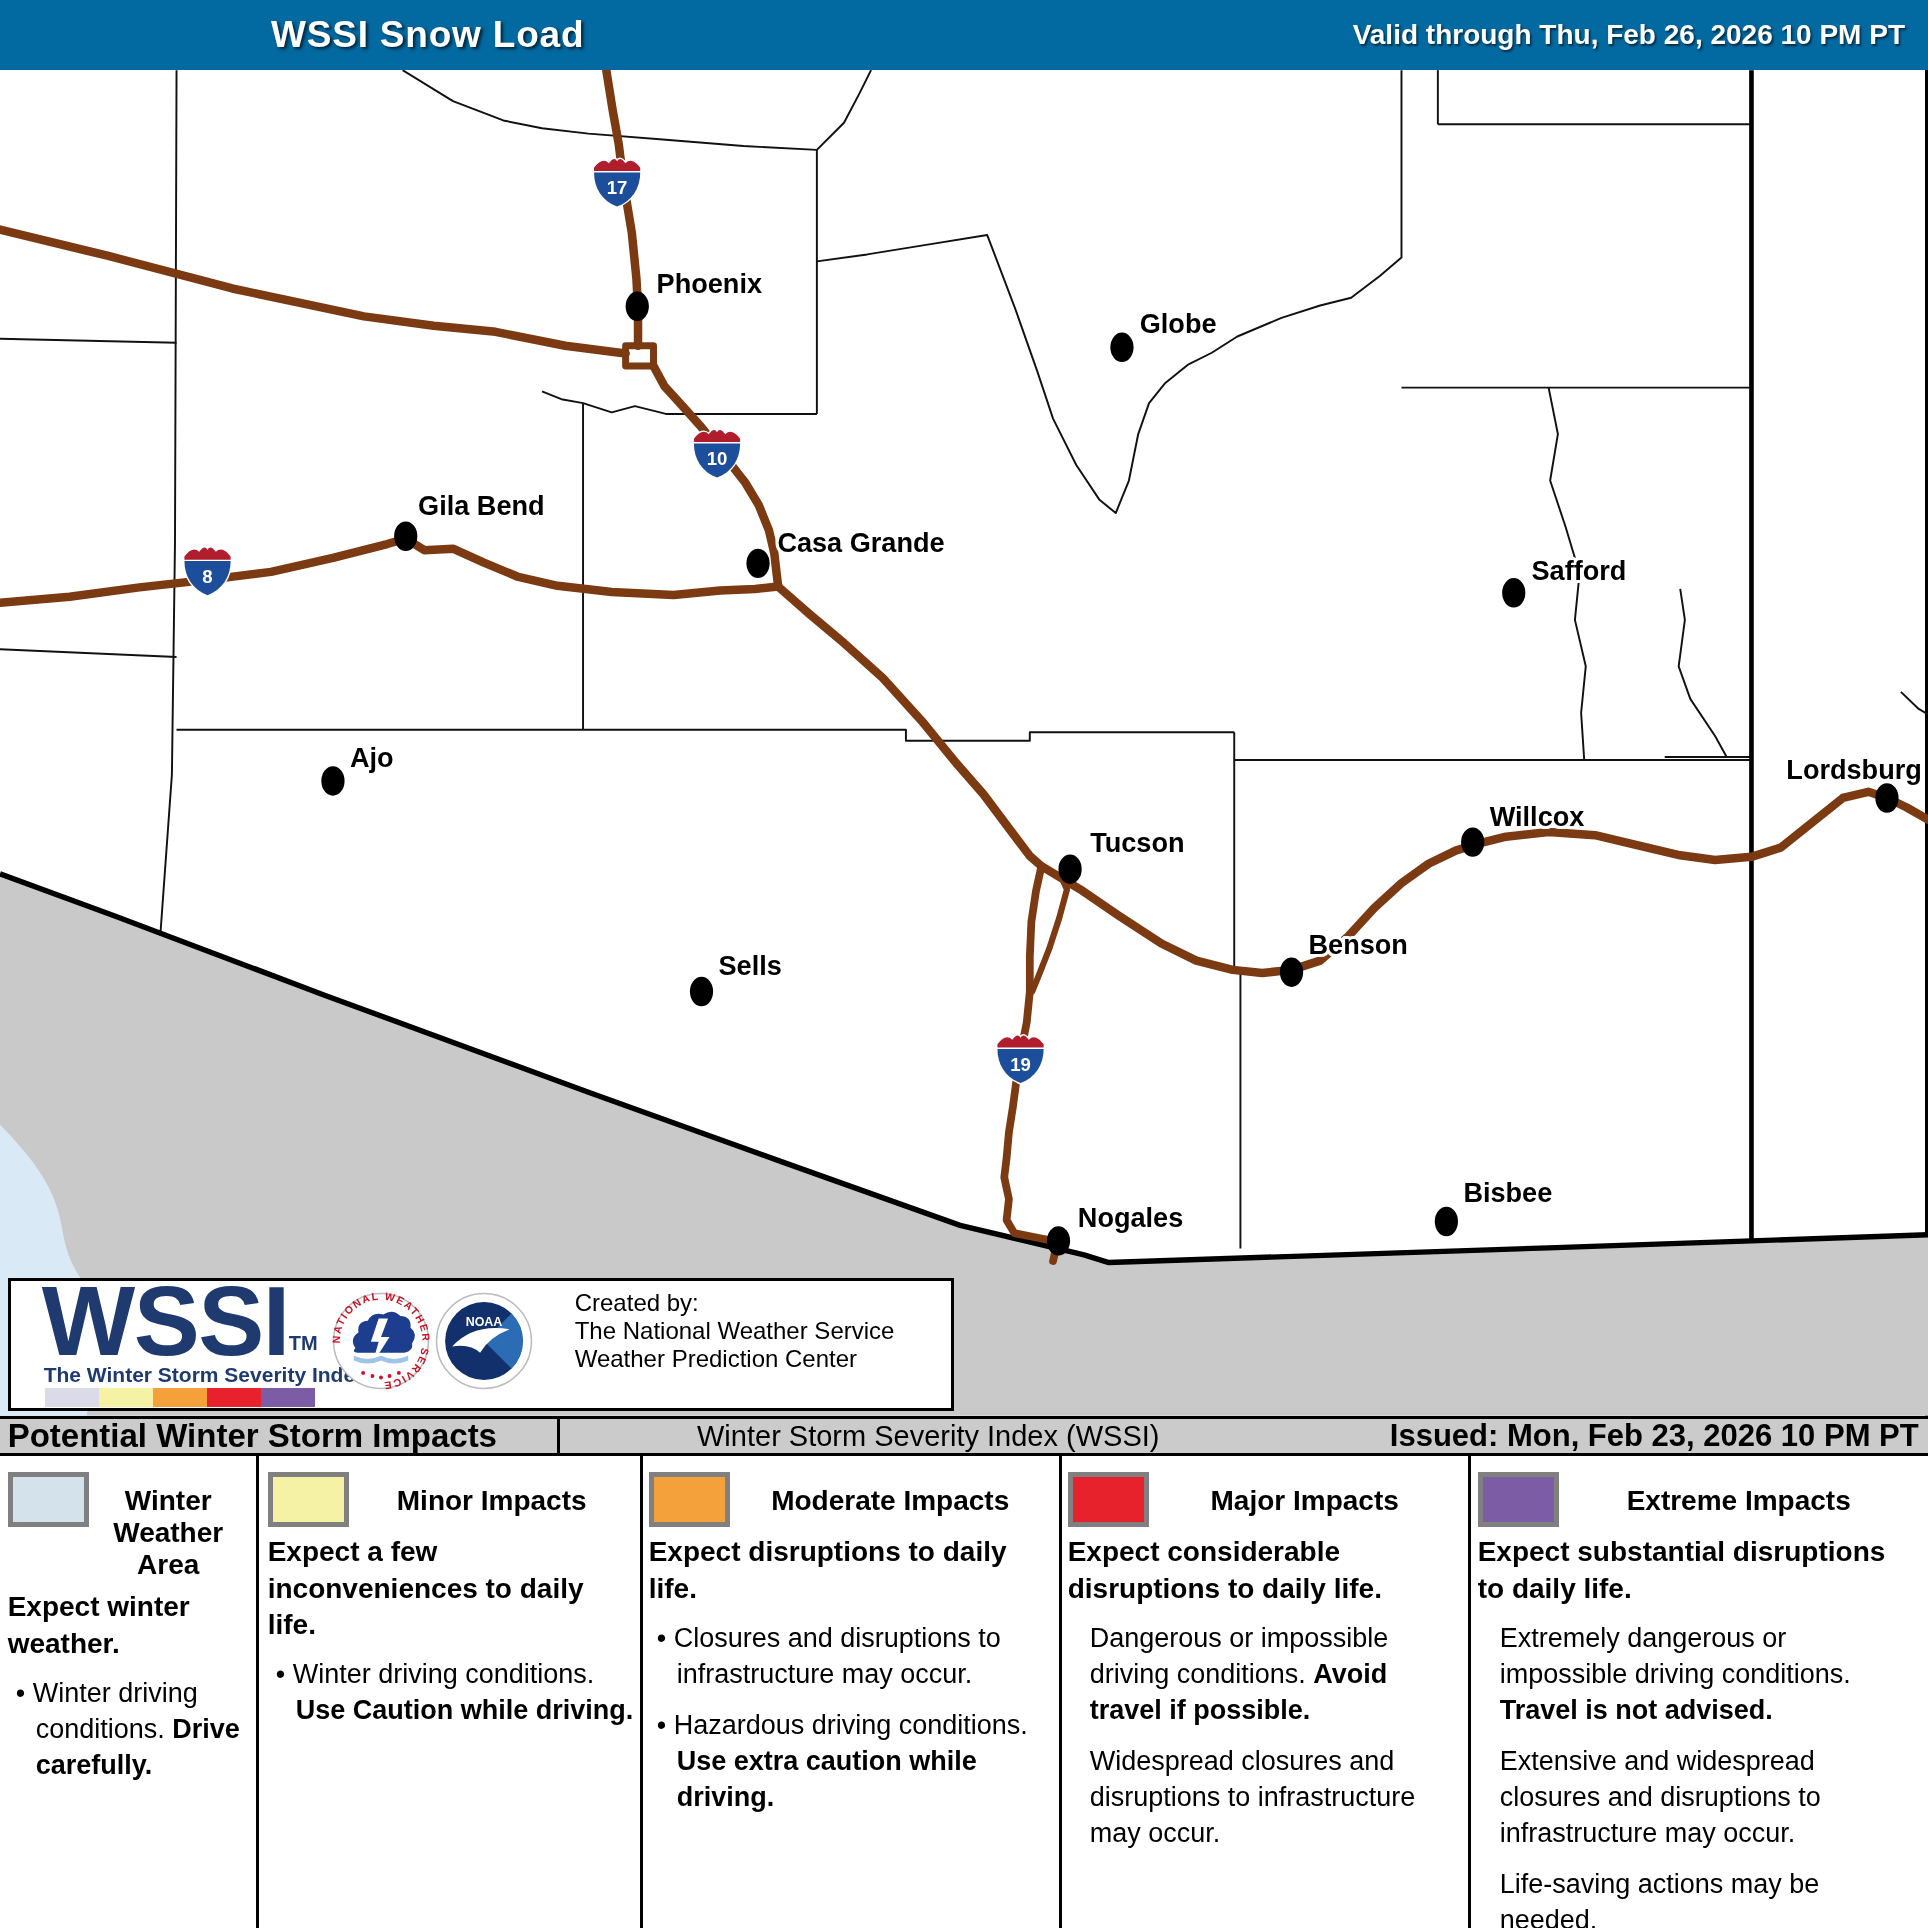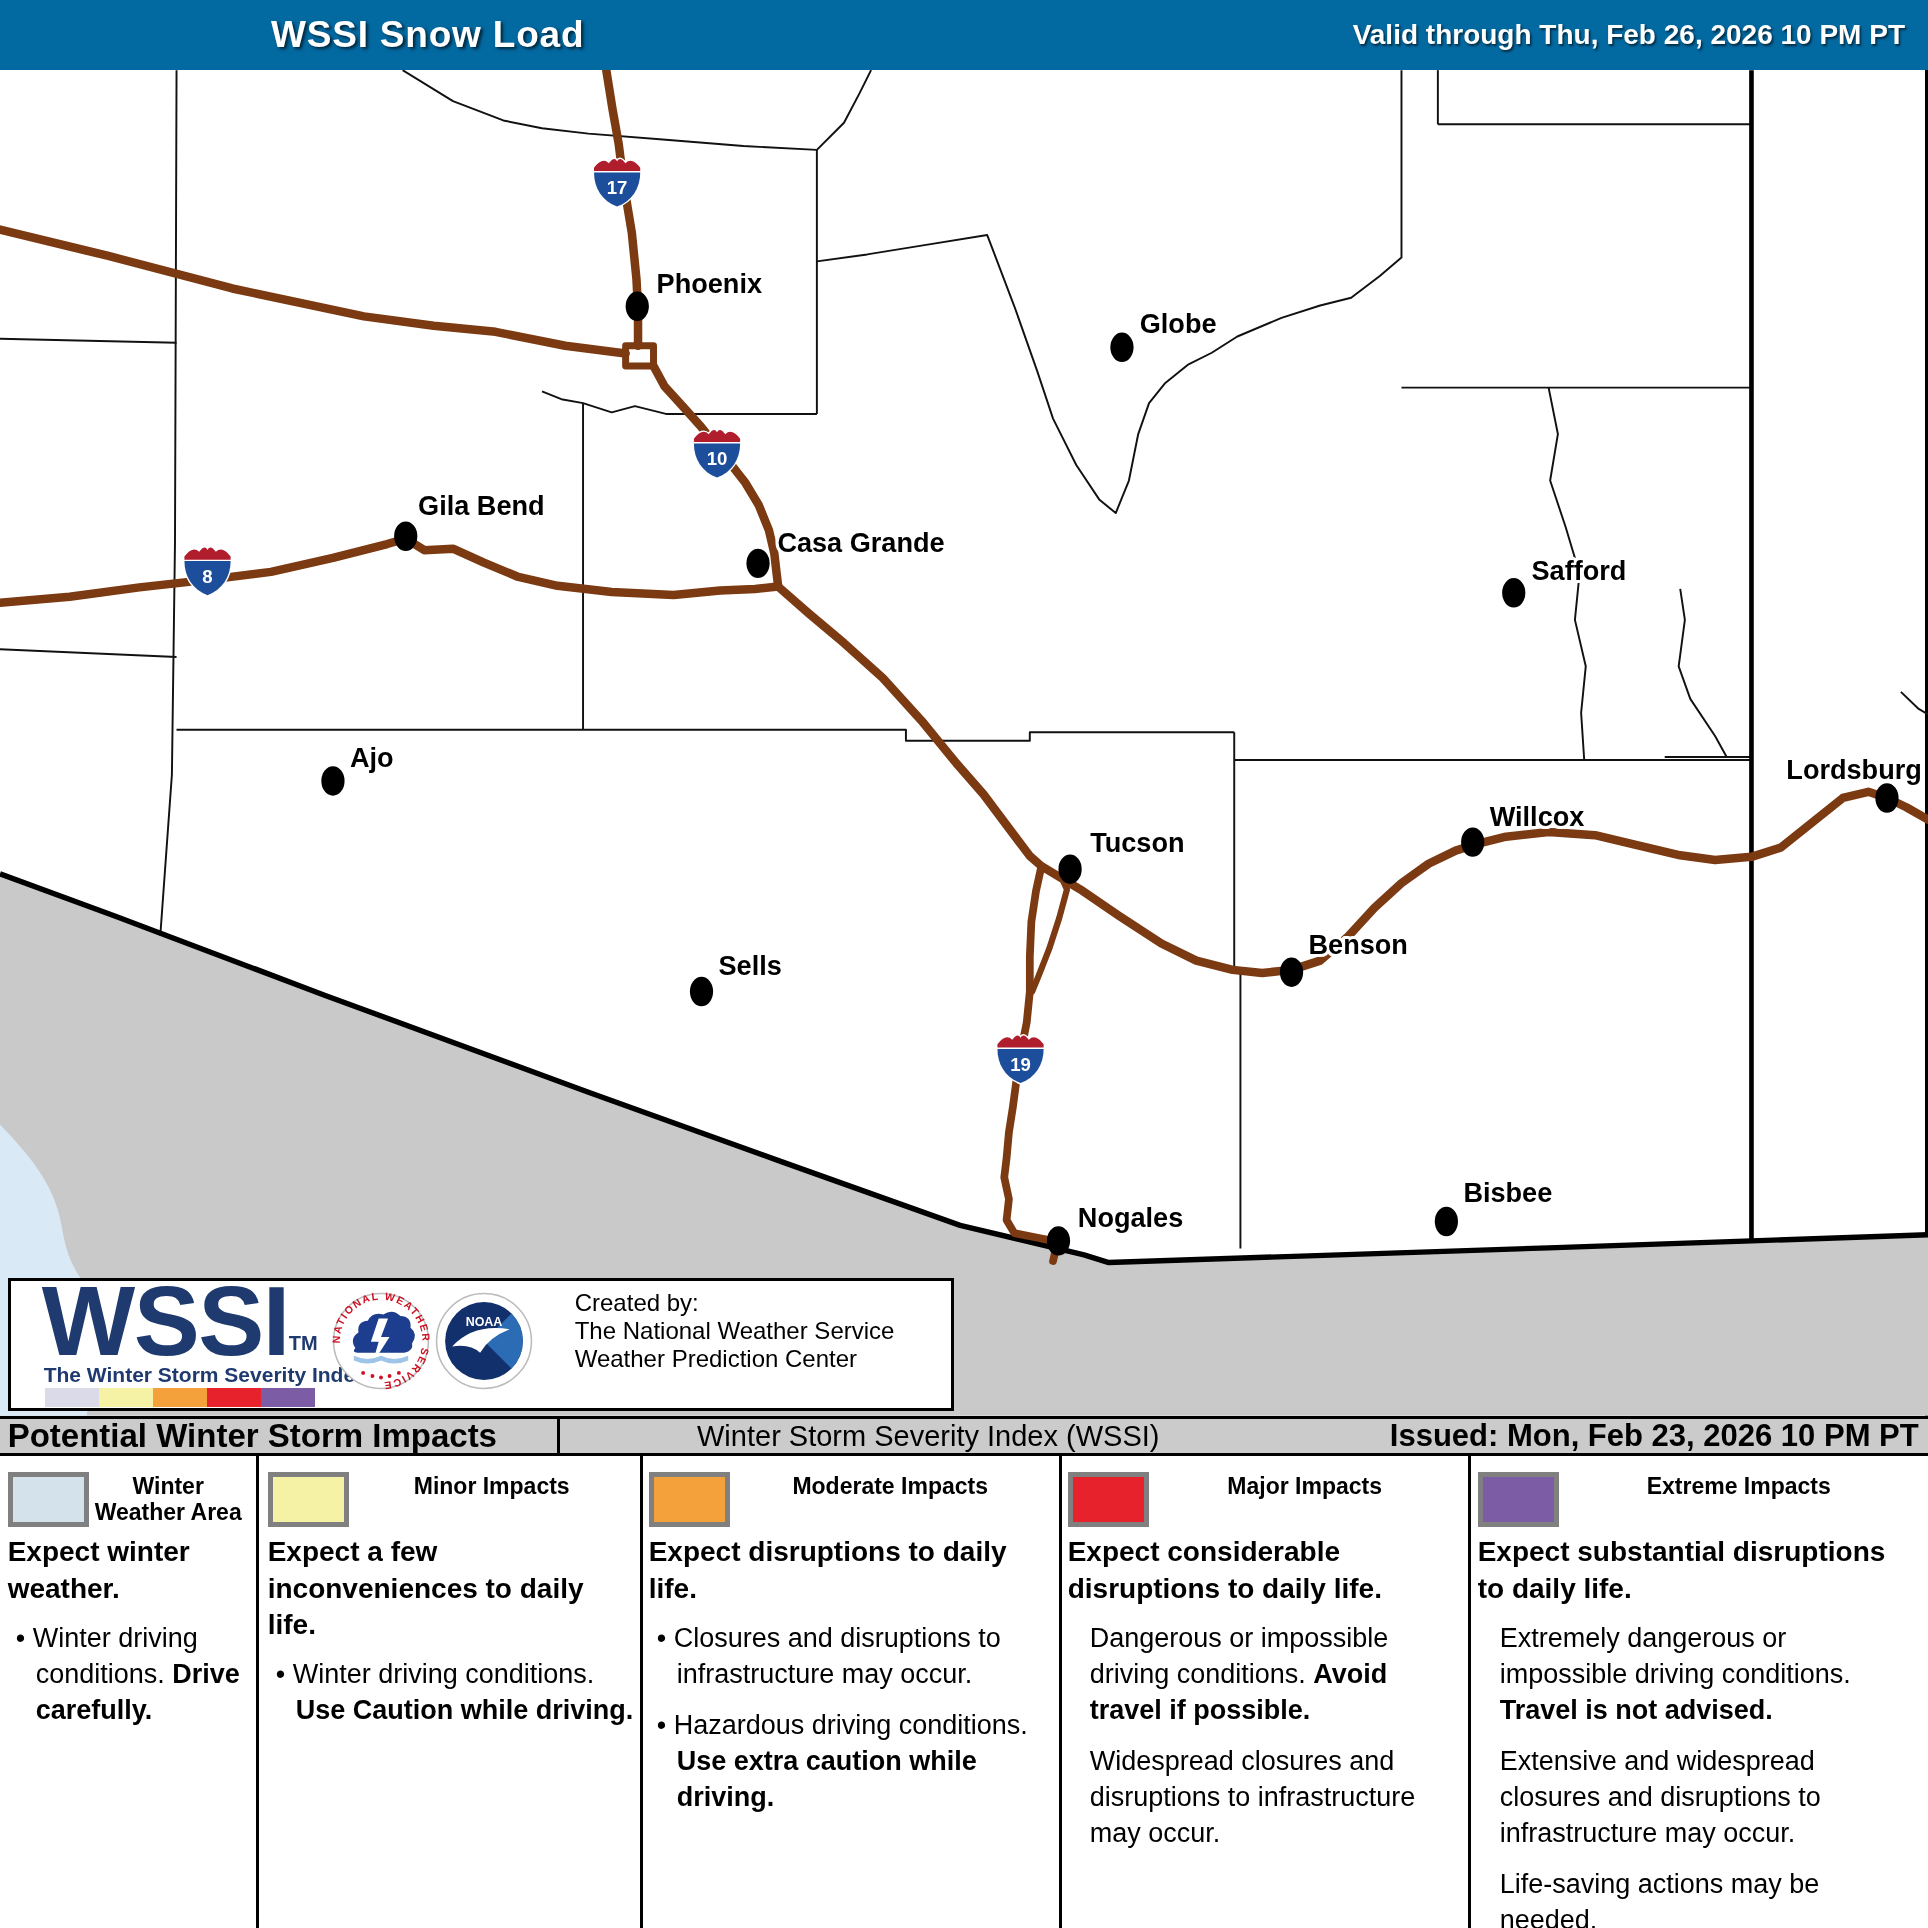--- a/index.html
+++ b/index.html
@@ -32,21 +32,21 @@
   #bar .divider{position:absolute; left:557px; top:0; width:3.1px; height:100%; background:#000;}
   #bar .center{position:absolute; left:697px; top:50%; transform:translateY(-50%); font-size:29px;}
   #bar .right{position:absolute; right:9.3px; top:50%; transform:translateY(-50%); font-size:31px; font-weight:bold;}
 
   
   #legend{position:absolute; left:0; top:1456px; width:1928px; height:472px; background:#fff;}
   .col{position:absolute; top:0; height:100%; box-sizing:border-box; padding:15.5px 9.3px 0 7.7px;}
   .col-div{position:absolute; top:0; width:3.1px; height:100%; background:#000;}
   .title-row{display:flex; align-items:flex-start; margin-bottom:7.7px;}
   .swatch{width:71px; height:45px; border:5.4px solid #808080; flex:0 0 auto;}
-  .col-title{flex:1; text-align:center; font-size:23px; font-weight:bold; line-height:1.15; padding-top:1.5px;}
+  .col-title{flex:1; text-align:center; font-size:28px; font-weight:bold; line-height:1.15; padding-top:1.5px;margin-top:12px;}
   .intro{font-size:28px; font-weight:bold; line-height:1.3; margin-bottom:14px;}
   .item{font-size:27px; line-height:1.33; margin-bottom:15.5px;}
   .item.bullet{padding-left:28px; text-indent:-20px;}
   .item.nobullet{padding-left:22px;}
   .item .b{font-weight:bold;}
 </style>
 </head>
 <body>
 
 <div id="frame"></div>

